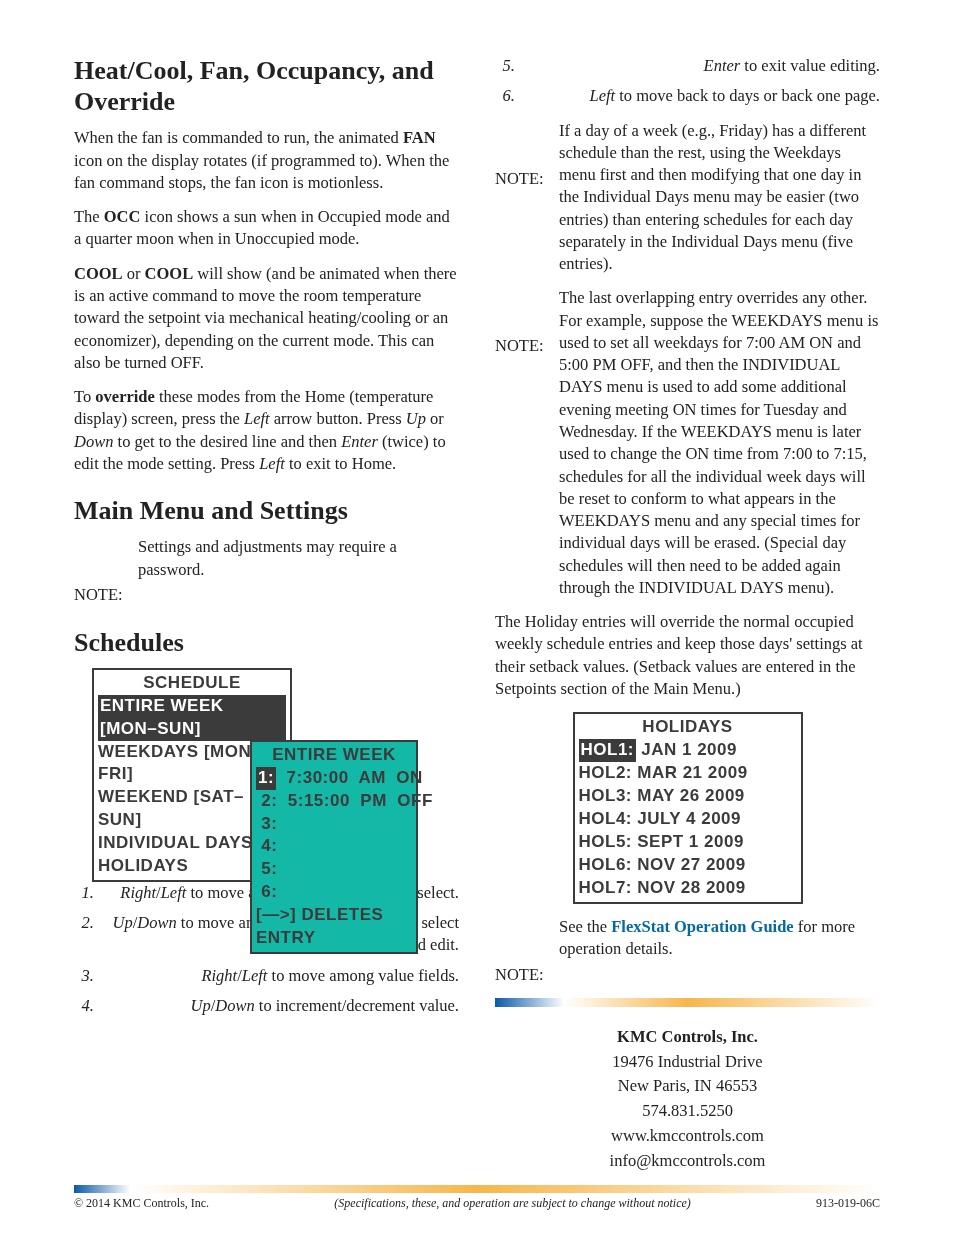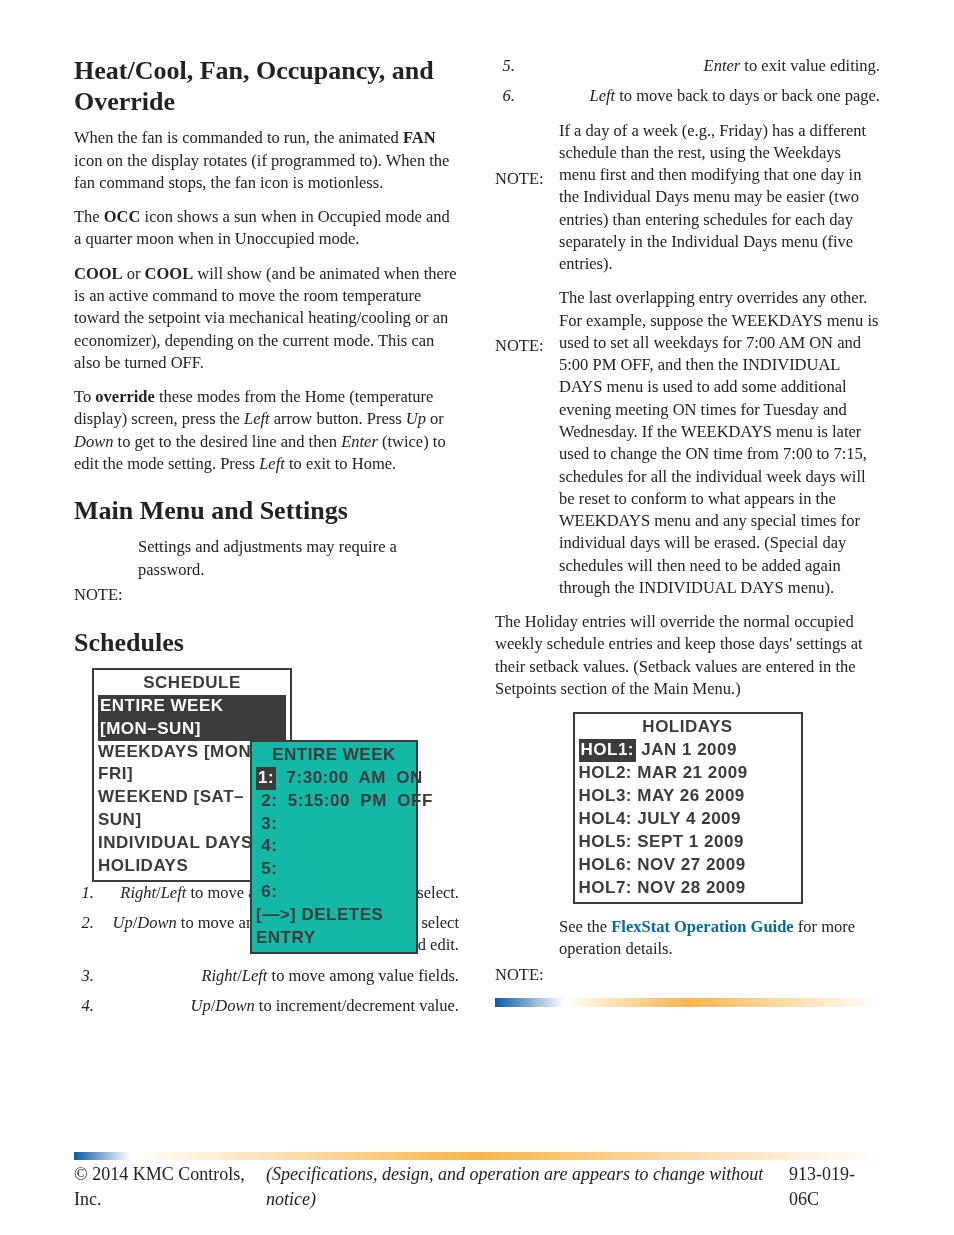--- a/index.html
+++ b/index.html
@@ -119,21 +119,21 @@
   }
   .foot-gradbar {
     height: 8px;
     background: linear-gradient(to right, #0a5aa8 0%, #fff 7%, #f7b64b 50%, #fff 100%);
     margin-bottom: 2px;
   }
   .footrow {
     display: flex;
     justify-content: space-between;
     align-items: center;
-    font-size: 18px;
+    font-size: 12px;
   }
   .footrow .mid { font-style: italic; }
 </style>
 </head>
 <body>
 
 <div class="columns">
 
   <div class="col">
 
@@ -228,24 +228,32 @@
 
     <div class="note-block">
       <div class="note-label">NOTE:</div>
       <div class="note-body">
         <span>See the </span><span class="link">FlexStat Operation Guide</span><span> for more operation details.</span>
       </div>
     </div>
 
     <div class="gradbar"></div>
 
+    <div class="contact">
+      <div class="b">KMC Controls, Inc.</div>
+      <div>19476 Industrial Drive</div>
+      <div>New Paris, IN 46553</div>
+      <div>574.831.5250</div>
+      <div>www.kmccontrols.com</div>
+      <div>info@kmccontrols.com</div>
+    </div>
 
   </div>
 </div>
 
 <div class="footer">
   <div class="foot-gradbar"></div>
   <div class="footrow">
     <span>© 2014 KMC Controls, Inc.</span>
-    <span class="mid">(Specifications, design, and operation are appears to change without notice)</span>
+    <span class="mid">(Specifications, these, and operation are subject to change without notice)</span>
     <span>913-019-06C</span>
   </div>
 </div>
 
 </body></html>

